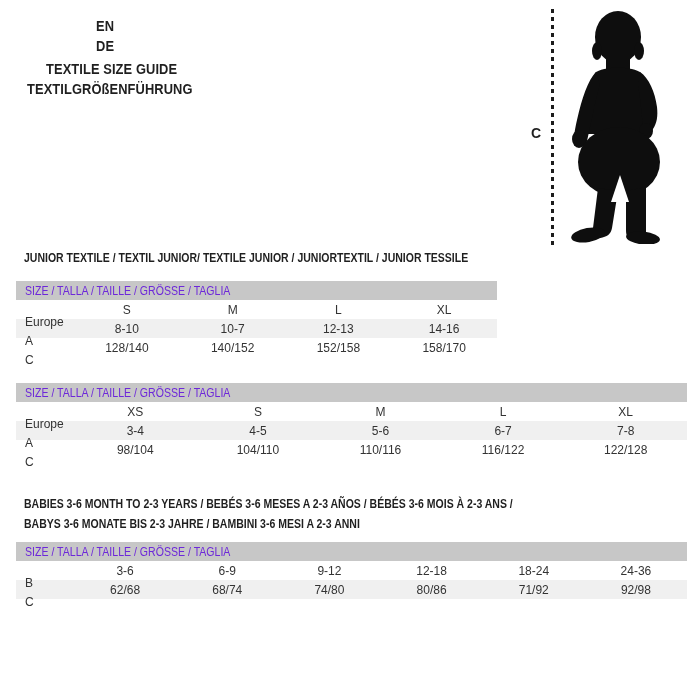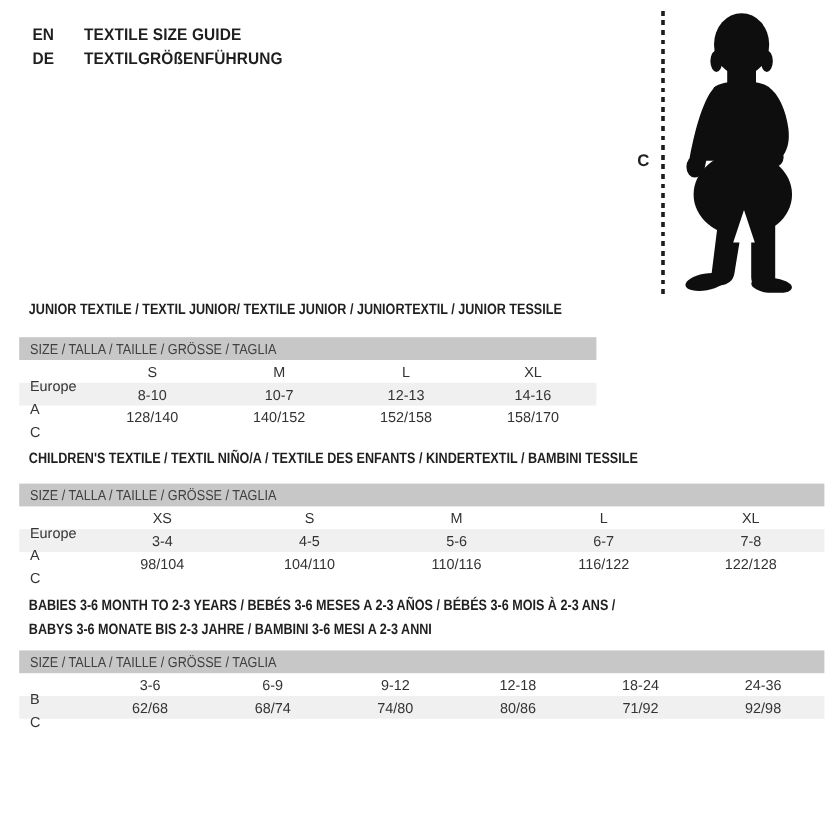--- a/index.html
+++ b/index.html
@@ -6,21 +6,21 @@
   html,body { width:700px; height:700px; }
   body { background:#ffffff; }
   .page {
     position:relative; width:700px; height:700px; overflow:hidden;
     background:#ffffff; color:#1f1f1f;
     font-family:"Liberation Sans", sans-serif;
   }
 
   
   .lang-list { position:absolute; left:27px; top:18px; }
-  .lang-row { display:flex; height:20px; align-items:center; }
+  .lang-row { display:flex; height:20px; align-items:center;flex-direction:column; }
   .lang-code, .lang-title {
     display:inline-block; white-space:nowrap;
     font-weight:bold; font-size:14px; letter-spacing:0.1px;
     transform:scaleX(0.92); transform-origin:0 50%;
   }
   .lang-code { flex:0 0 43px; width:43px; }
 
   
   .height-line {
     position:absolute; left:551px; top:9px; width:3px; height:236px;
@@ -32,21 +32,21 @@
   
   .table-block { position:absolute; left:16px; }
   .tbl-title-box { }
   .title-line {
     font-weight:bold; font-size:12.5px; line-height:20px; white-space:nowrap;
     margin-left:8px; transform:scaleX(0.84); transform-origin:0 0; color:#1f1f1f;
   }
   .tbl { width:100%; font-size:12px; color:#333333; }
   .size-header {
     height:19px; background:#c7c7c7; display:flex; align-items:center;
-    padding-left:9px; color:#404040;
+    padding-left:9px; color:#6d28d9;
   }
   .size-header-text { white-space:nowrap; transform:scaleX(0.88); transform-origin:0 50%; }
   .tbl-row { display:flex; height:19px; align-items:center; }
   .tbl-row:nth-child(even) { background:#f0f0f0; }
   .label-cell { flex:0 0 58px; padding-left:9px; text-align:left;margin-top:25px; }
   .data-cell { flex:1; text-align:center; }
 
   
   .legend { position:absolute; left:24px; top:628px; }
   .legend-line {
@@ -129,23 +129,20 @@
             <span class="data-cell">128/140</span>
             <span class="data-cell">140/152</span>
             <span class="data-cell">152/158</span>
             <span class="data-cell">158/170</span>
           </div>
         </div>
     </div>
   </div>
 
   <div class="table-block" style="top:372px; width:671px;">
-    <div class="tbl-title-box">
-        <div class="title-line">CHILDREN'S TEXTILE / TEXTIL NIÑO/A / TEXTILE DES ENFANTS / KINDERTEXTIL / BAMBINI TESSILE</div>
-      </div>
     <div class="tbl" style="margin-top:11px;">
       <div class="size-header">
         <span class="size-header-text">SIZE / TALLA / TAILLE / GRÖSSE / TAGLIA</span>
       </div>
       <div class="tbl-body">
           <div class="tbl-row">
             <span class="label-cell">Europe</span>
             <span class="data-cell">XS</span>
             <span class="data-cell">S</span>
             <span class="data-cell">M</span>

